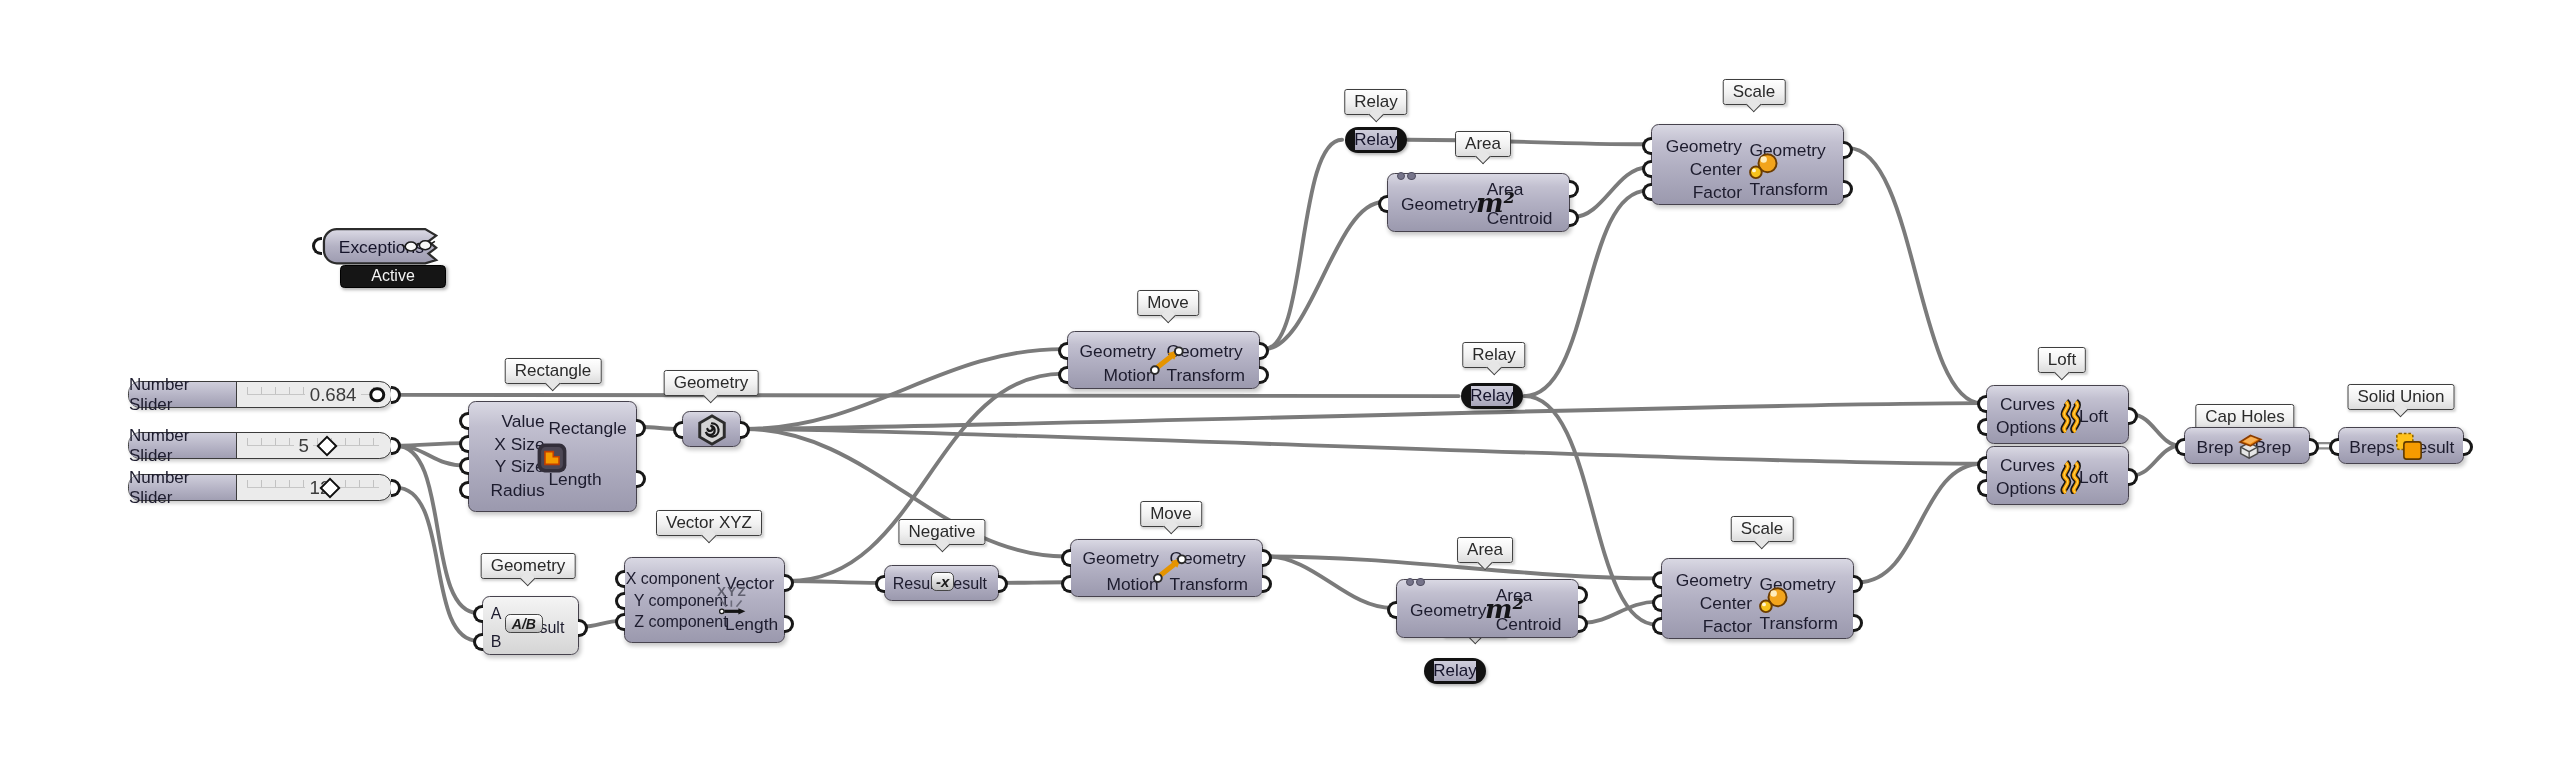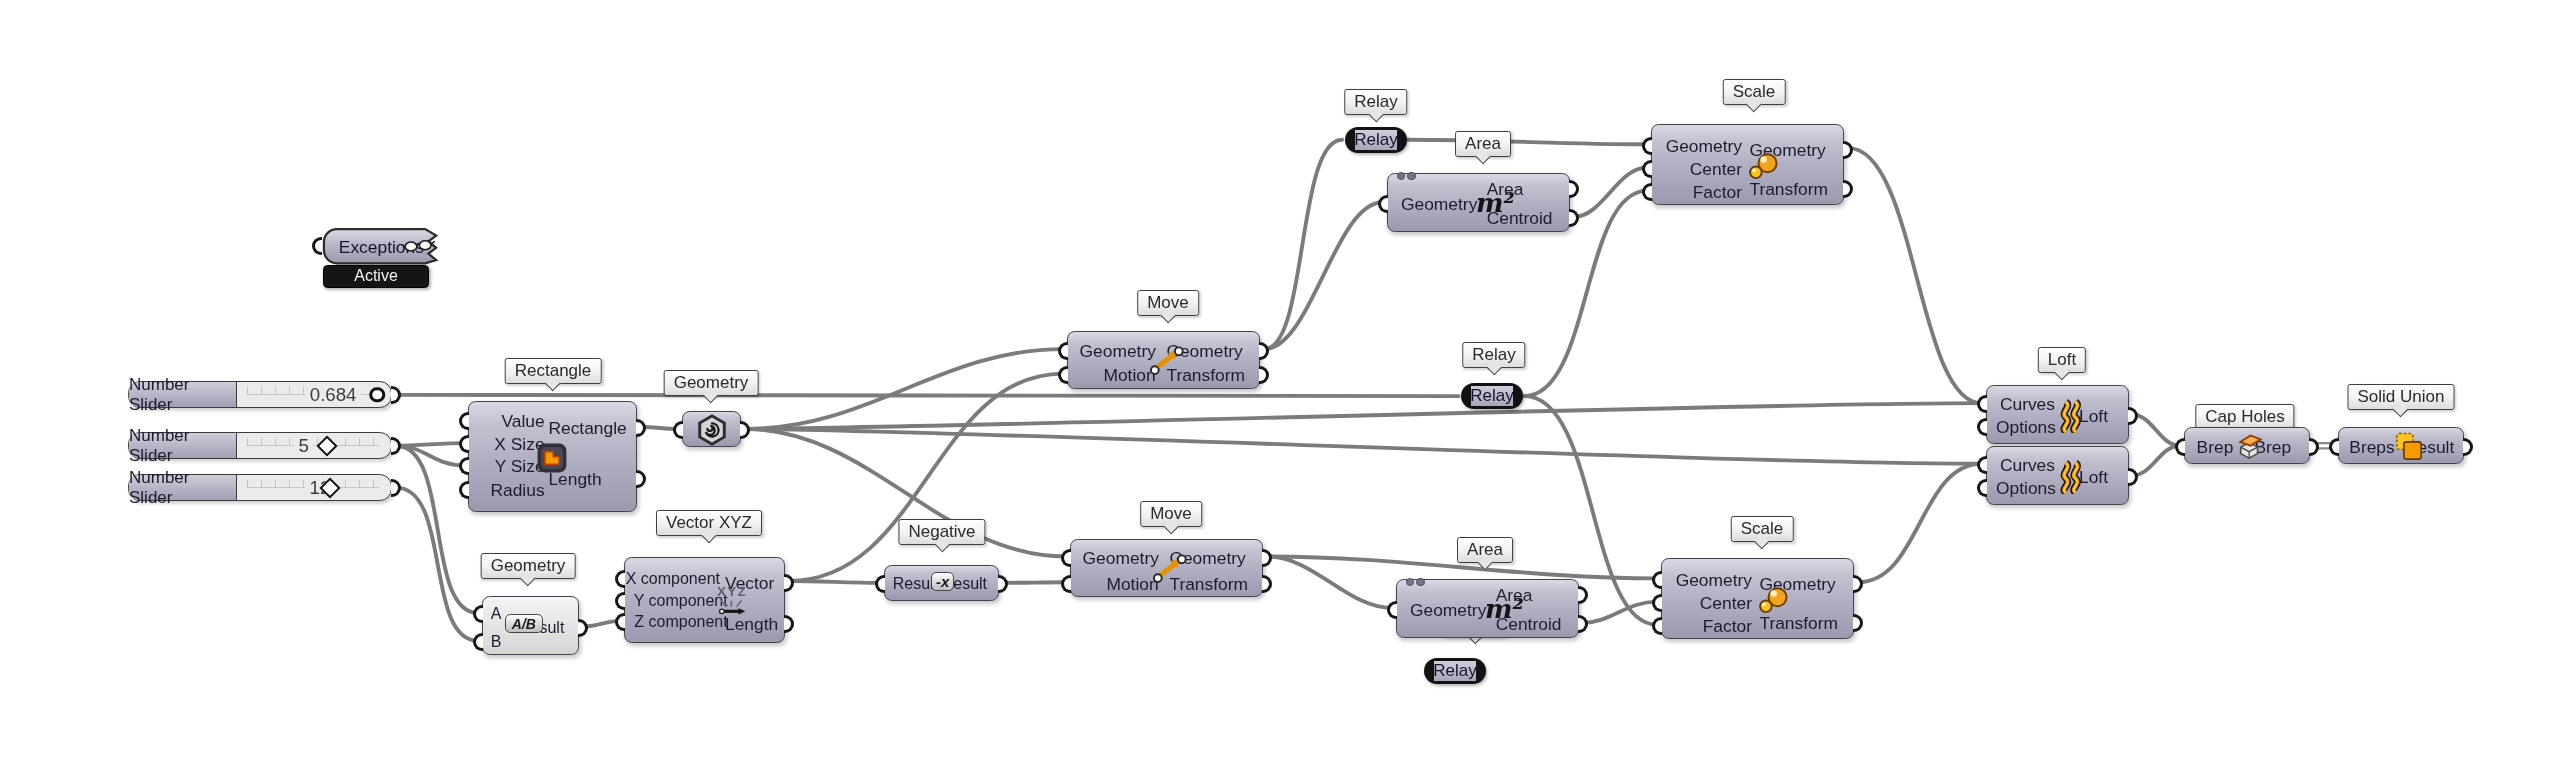--- a/index.html
+++ b/index.html
@@ -135,21 +135,21 @@
         </defs>
       <path d="M23 3 H160 L177 13 L165 22 L177 32 L165 41 L177 51 L160 56 H23 A20 20 0 0 1 3 36 V23 A20 20 0 0 1 23 3 Z" fill="url(#gex)" stroke="#2c2c2c" stroke-width="3.5"></path>
       <text x="26" y="40" font-size="27" fill="#15142a">Exceptions</text>
       <g transform="translate(133,24)">
         <ellipse cx="5" cy="6" rx="9" ry="7" fill="#f8f8f8" stroke="#1c1c1c" stroke-width="2.5"></ellipse>
         <ellipse cx="27" cy="4" rx="9" ry="7" fill="#f8f8f8" stroke="#1c1c1c" stroke-width="2.5"></ellipse>
         <path d="M13 4 Q16 0 19 2 M36 2 L42 -2 M-4 7 L-9 3" fill="none" stroke="#1c1c1c" stroke-width="2.5"></path>
       </g>
     </svg>
   </div>
-  <div class="active-bar" style="left:323px;top:265px;width:104px;height:20.6px">
+  <div class="active-bar" style="left:340px;top:265px;width:104px;height:20.6px">
     <span>Active</span>
   </div>
 
   <div class="slider" style="left:128px;top:381px;width:264px">
     <div class="lab">Number Slider</div>
     <div class="track">
       <div class="ticks"></div>
       <span class="val" style="right:30px">0.684</span>
       <span class="grip-c" style="left:140px"></span>
     </div>

